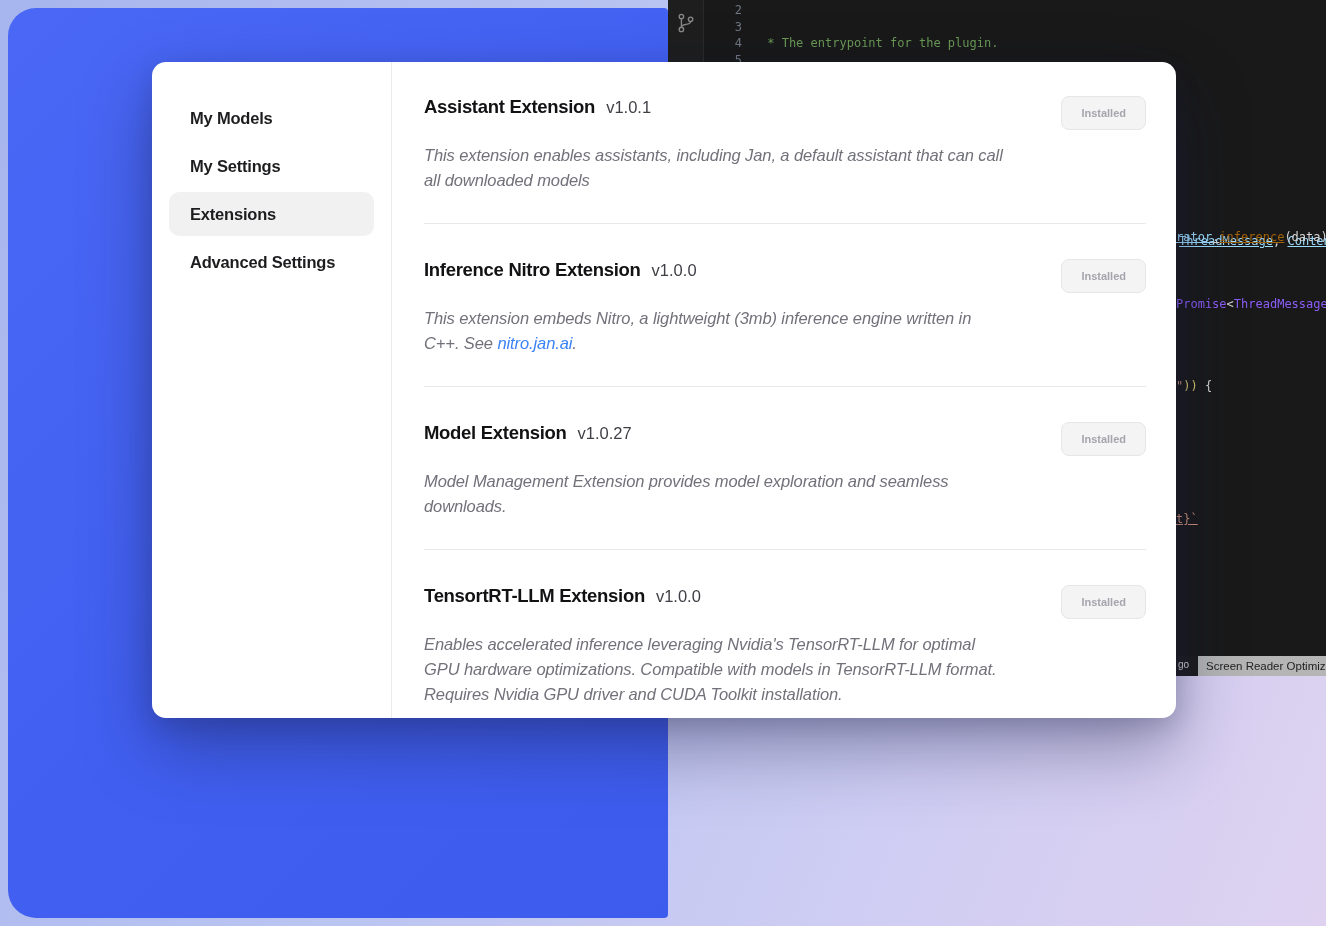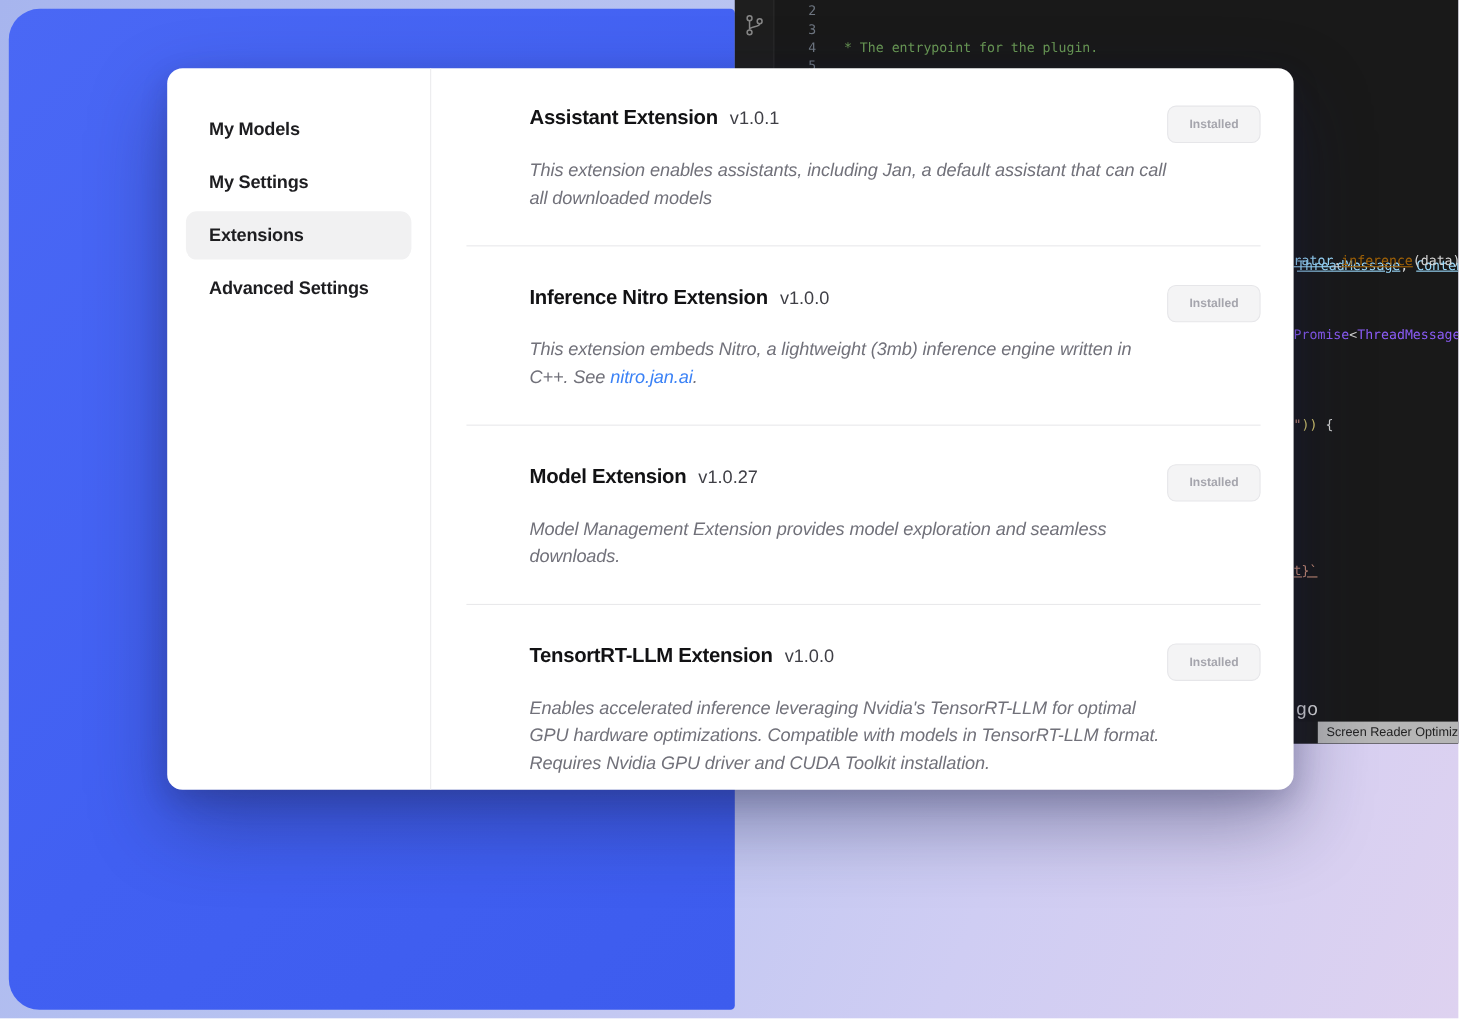--- a/index.html
+++ b/index.html
@@ -51,22 +51,22 @@
   .tk-str { color:#ce9178; }
   .tk-gold{ color:#d7ca6e; }
   .u      { text-decoration:underline; }
 
   .frag { position:absolute; left:508px; white-space:pre; line-height:16px; }
 
   .statusbar {
     position:absolute; left:0; right:0; bottom:0; height:20px; background:#1c1c1c;
   }
   .sb-go {
-    position:absolute; left:510px; bottom:20px; color:#d7d7d7; font-size:17px;
-    font-family:Liberation Mono, monospace;
+    position:absolute; left:510px; bottom:6px; color:#d7d7d7; font-size:10px;
+    font-family:Liberation Sans, sans-serif;
   }
   .sb-badge {
     position:absolute; left:530px; right:0; top:0; bottom:0;
     background:#b5b5b5; color:#222; font-size:11.5px; line-height:20px;
     padding:0 8px; white-space:nowrap; overflow:hidden;
     font-family:"Liberation Sans","DejaVu Sans",sans-serif;
   }
 
   
   .modal {
@@ -81,21 +81,21 @@
   .side-item {
     margin:4px 17px; height:44px; border-radius:10px;
     display:flex; align-items:center; padding:0 21px;
     font-size:16.5px; font-weight:700; color:#1d1d20; letter-spacing:-.2px;
     cursor:pointer;
   }
   .side-item.active { background:#f1f1f2; }
 
   .content { flex:1; padding:34px 30px 0 32px; }
   .ext-row {
-    display:flex; justify-content:flex-end; align-items:flex-start;
+    display:flex; justify-content:space-between; align-items:flex-start;
     padding:35px 0 30px; border-bottom:1px solid #e9e9eb;
   }
   .ext-row:first-child { padding-top:0; }
   .ext-row:last-child  { border-bottom:none; }
   .ext-text { width:580px; }
   .row-head { display:flex; align-items:baseline; gap:11px; }
   .ext-name {
     font-size:18.5px; font-weight:700; color:#121214; letter-spacing:-.3px;
   }
   .ext-version { font-size:16.5px; font-weight:500; color:#3f3f46; }

